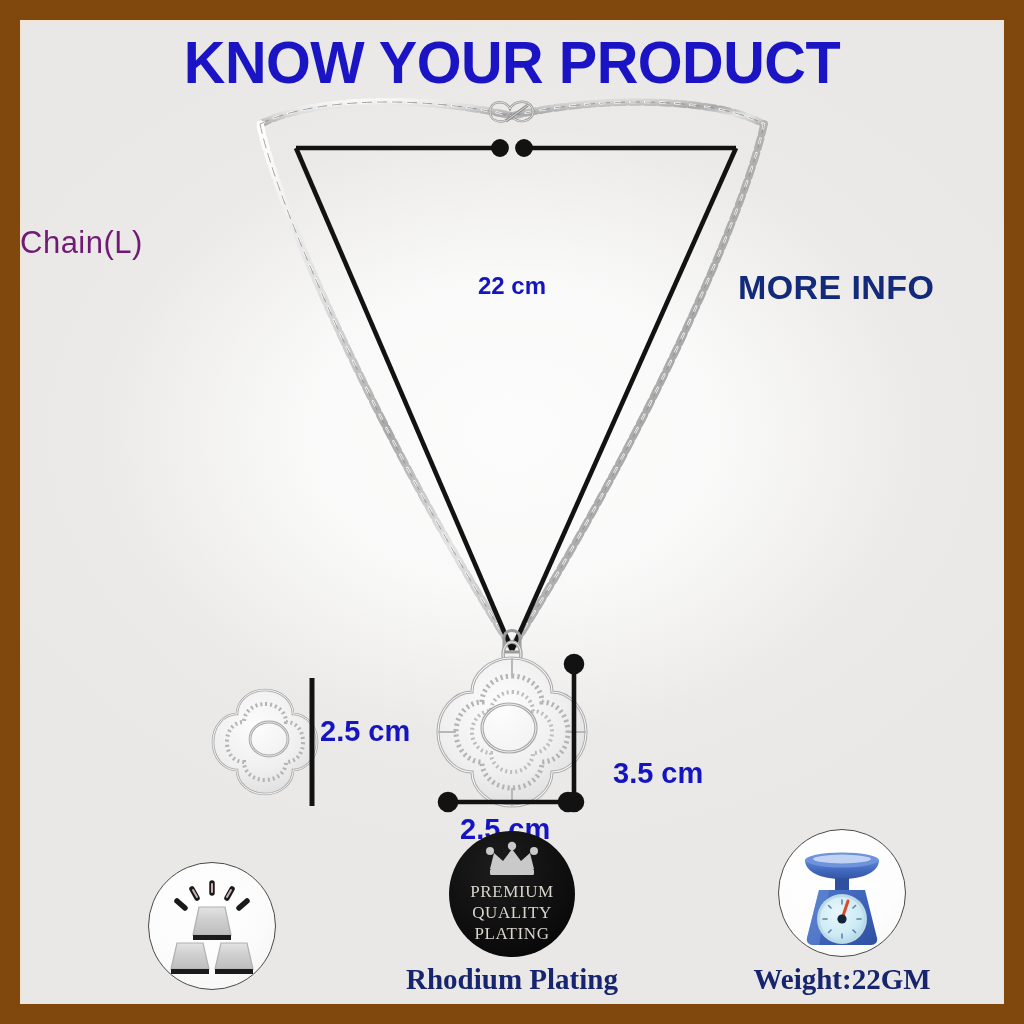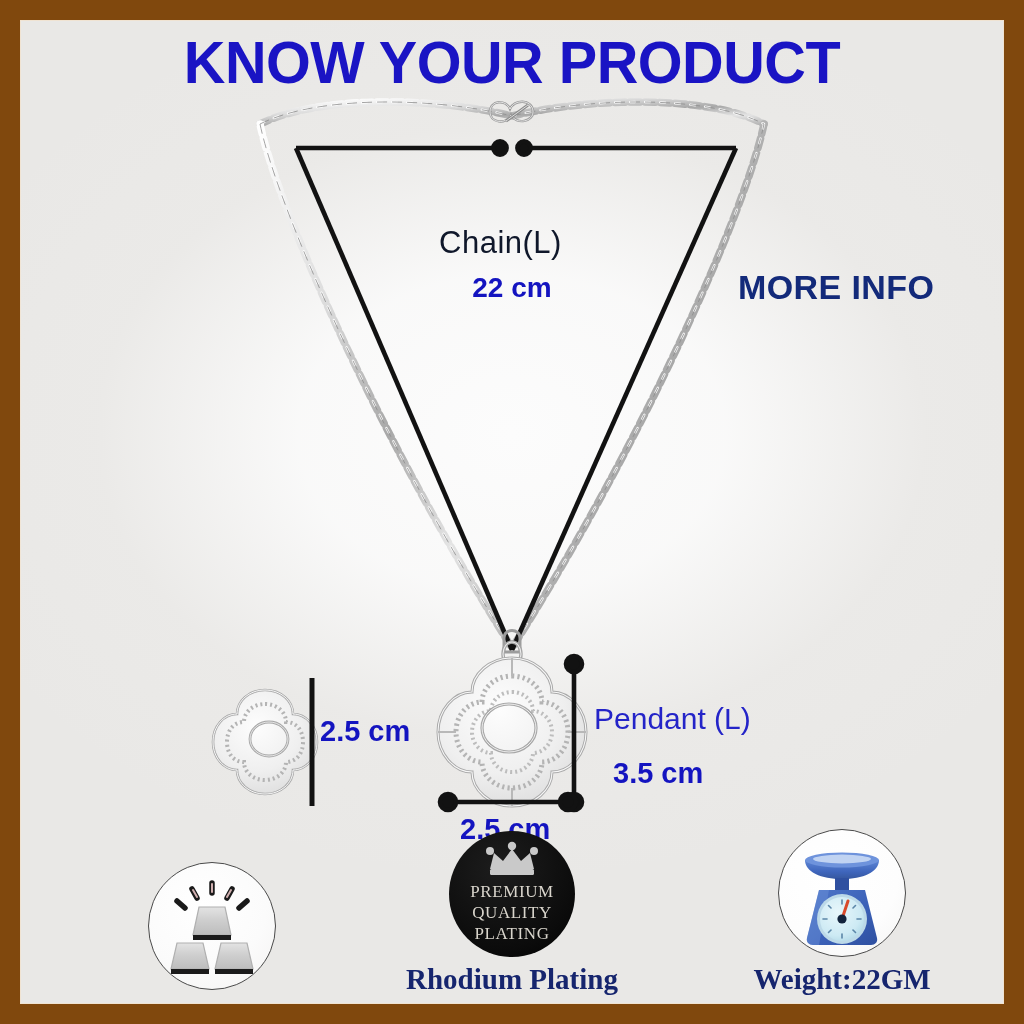--- a/index.html
+++ b/index.html
@@ -60,29 +60,28 @@
     pointer-events: none;
   }
 
   .lbl {
     position: absolute;
     color: #1a1ac8;
     white-space: nowrap;
   }
   .lbl-chain-name {
     left: 0; top: 205px; width: 961px;
-    text-align: center;
     font-size: 31px;
-    color: #0f172a;
+    color: #701a75;
     letter-spacing: 0.5px;
   }
   .lbl-chain-val {
     left: 0; top: 252px; width: 984px;
     text-align: center;
-    font-size: 28px;
+    font-size: 24px;
     font-weight: bold;
     color: #1414c0;
   }
   .lbl-more-info {
     left: 718px; top: 248px;
     font-size: 34px;
     font-weight: bold;
     color: #132a7a;
     letter-spacing: 0.4px;
   }
@@ -367,21 +366,20 @@
       </g>
     </svg>
 
     <div class="lbl lbl-chain-name">Chain(L)</div>
     <div class="lbl lbl-chain-val">22 cm</div>
 
     <div class="lbl lbl-more-info">MORE INFO</div>
 
     <div class="lbl lbl-earring-dim">2.5 cm</div>
 
-    <div class="lbl lbl-pendant-name">Pendant  (L)</div>
     <div class="lbl lbl-pendant-val">3.5 cm</div>
     <div class="lbl lbl-pendant-w">2.5 cm</div>
 
     <div class="feature" id="feat-brass">
       <div class="circle">
         <svg viewBox="0 0 126 126" width="126" height="126">
 
           <g stroke="#1a1a1a" stroke-width="5.5" stroke-linecap="round">
             <line x1="63" y1="20" x2="63" y2="30"></line>
             <line x1="43" y1="26" x2="48" y2="35"></line>

